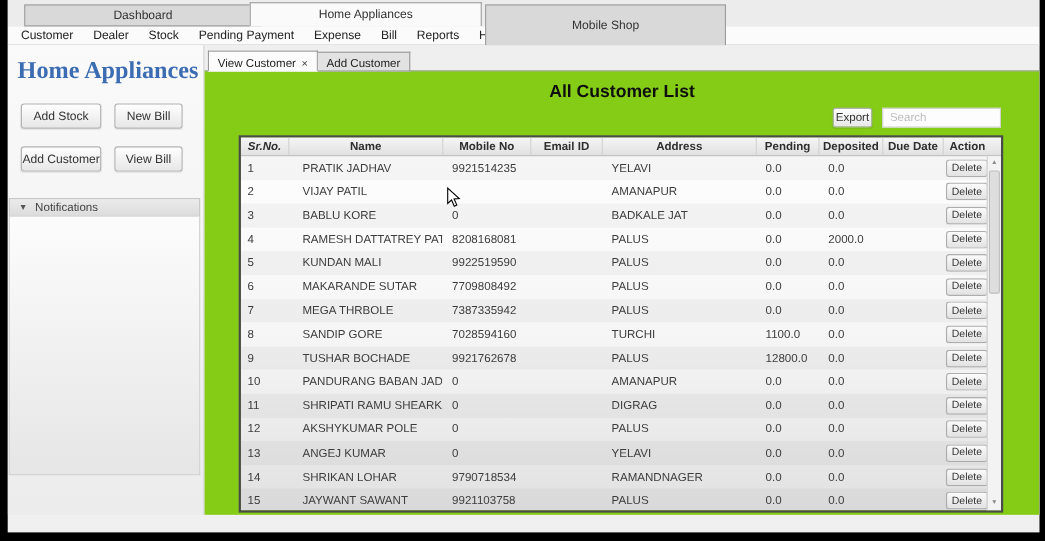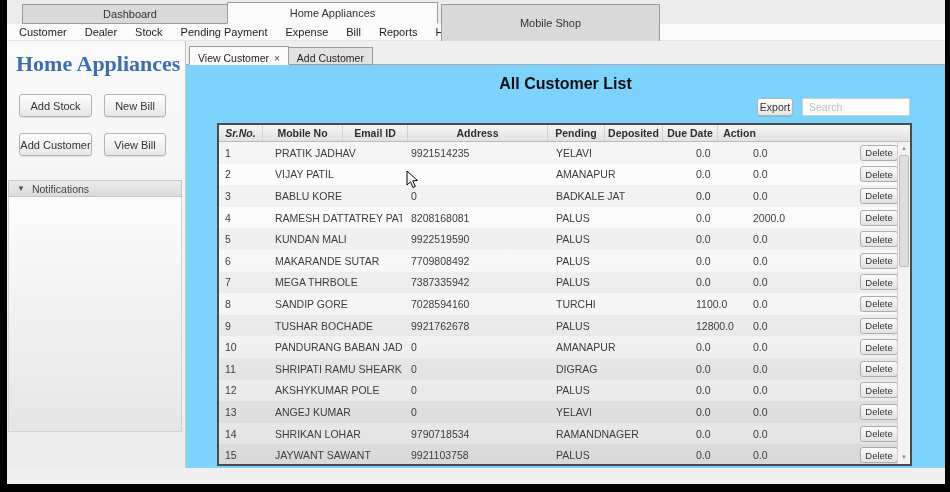--- a/index.html
+++ b/index.html
@@ -39,21 +39,21 @@
   .notif-caret { font-size:8px; color:#555; margin-right:7px; }
   .notif-panel { position:absolute; left:1px; top:156px; width:174px; height:235px; background:linear-gradient(180deg,#fcfcfc,#e6e6e6); border:1px solid #d2d2d2; border-top:none; }
 
   
   .main { flex:1; position:relative; background:#efefef; }
   .inner-tabs { position:absolute; left:3px; top:5px; height:19px; display:flex; z-index:2; }
   .inner-tab { display:flex; align-items:flex-end; font-size:10.5px; color:#222; padding:0 8px; border:1px solid #9a9a9a; }
   .inner-tab.active { background:#fcfcfc; border-bottom:1px solid #fcfcfc; }
   .inner-tab.idle { background:#e2e2e2; margin-top:1px; border-left:none; }
   .tab-close { margin-left:5px; font-size:10px; color:#444; }
-  .panel { position:absolute; left:0; top:23px; right:0; bottom:0; background:#7dd3fc; border-top:1px solid #a8a8a8; }
+  .panel { position:absolute; left:0; top:23px; right:0; bottom:0; background:#84cc16; border-top:1px solid #a8a8a8; }
 
   .list-title { position:absolute; left:0; top:10px; width:100%; text-align:center; font-size:16px; font-weight:bold; color:#0e0e0e; }
   .export-btn { position:absolute; left:571px; top:33px; width:36px; height:18px; font-size:10.5px; }
   .search-box { position:absolute; left:616px; top:33px; width:108px; height:18px; border:1px solid #cfcfcf; background:#fdfdfd; font-size:10.5px; padding:0 6px; color:#444; font-family:inherit; }
   .search-box::placeholder { color:#bdbdbd; }
 
   
   .tablebox { position:absolute; left:31px; top:58px; width:695px; height:343px; border:2px solid #4a4a4a; background:linear-gradient(180deg,#ffffff 0%,#f5f5f5 55%,#e1e1e1 100%); overflow:hidden; }
   .thead { display:flex; height:17px; background:linear-gradient(180deg,#f5f5f5,#e1e1e1); border-bottom:1px solid #bcbcbc; }
   .th { font-size:10.5px; font-weight:bold; color:#2e2e2e; display:flex; align-items:center; justify-content:center; border-left:1px solid #d2d2d2; white-space:nowrap; overflow:hidden; }
@@ -135,20 +135,21 @@
         </div>
 
         <div class="panel">
           <div class="list-title">All Customer List</div>
           <div class="ui-btn export-btn">Export</div>
           <input class="search-box" placeholder="Search" style="">
 
           <div class="tablebox">
             <div class="thead">
               <div class="th c0">Sr.No.</div>
+              <div class="th c1">Name</div>
               <div class="th c2">Mobile No</div>
               <div class="th c3">Email ID</div>
               <div class="th c4">Address</div>
               <div class="th c5">Pending</div>
               <div class="th c6">Deposited</div>
               <div class="th c7">Due Date</div>
               <div class="th c8">Action</div>
             </div>
 
             <div class="tbody">

